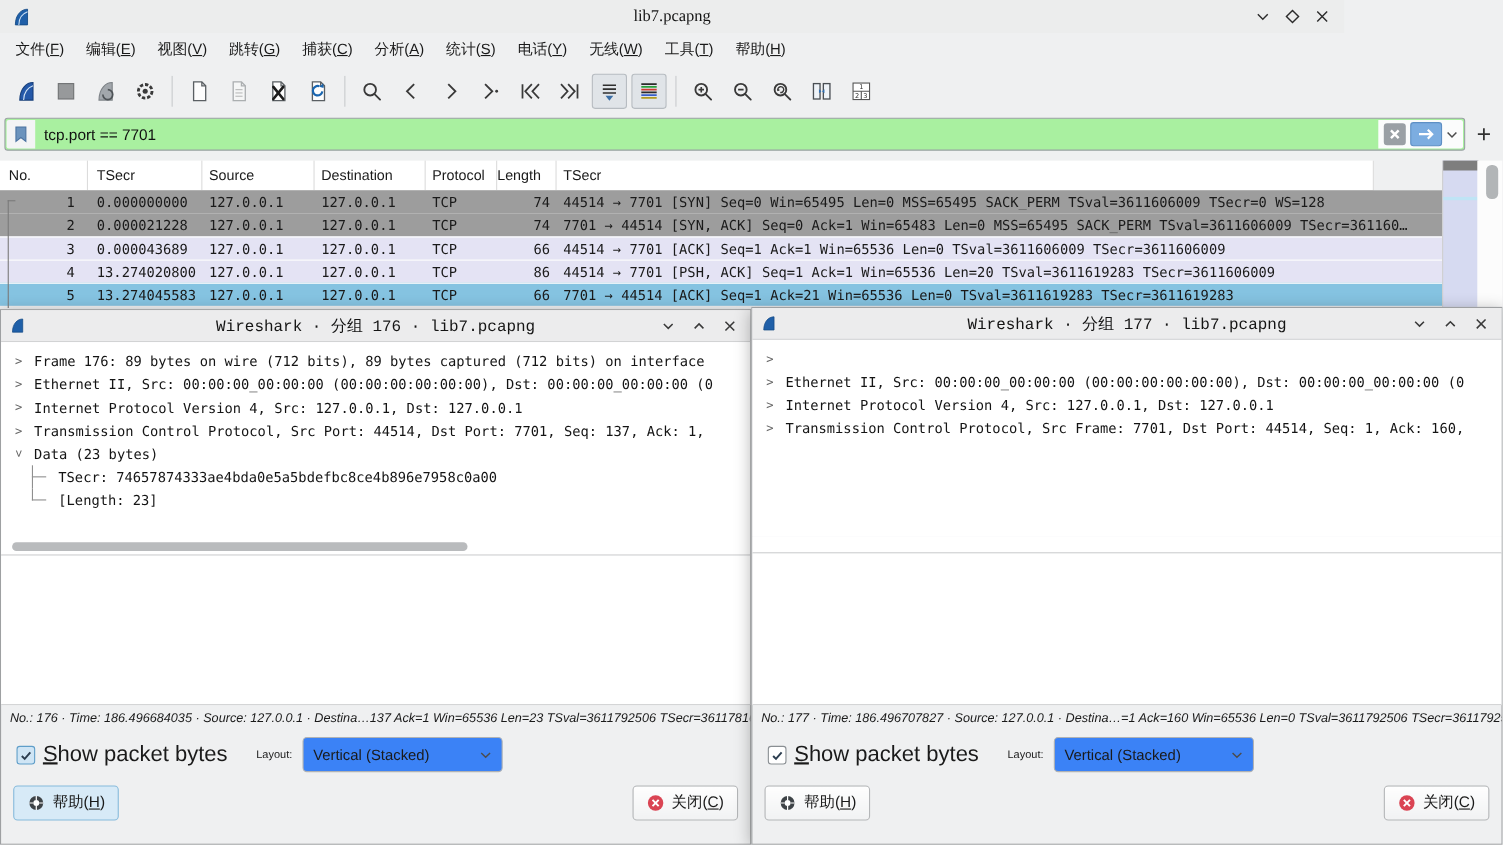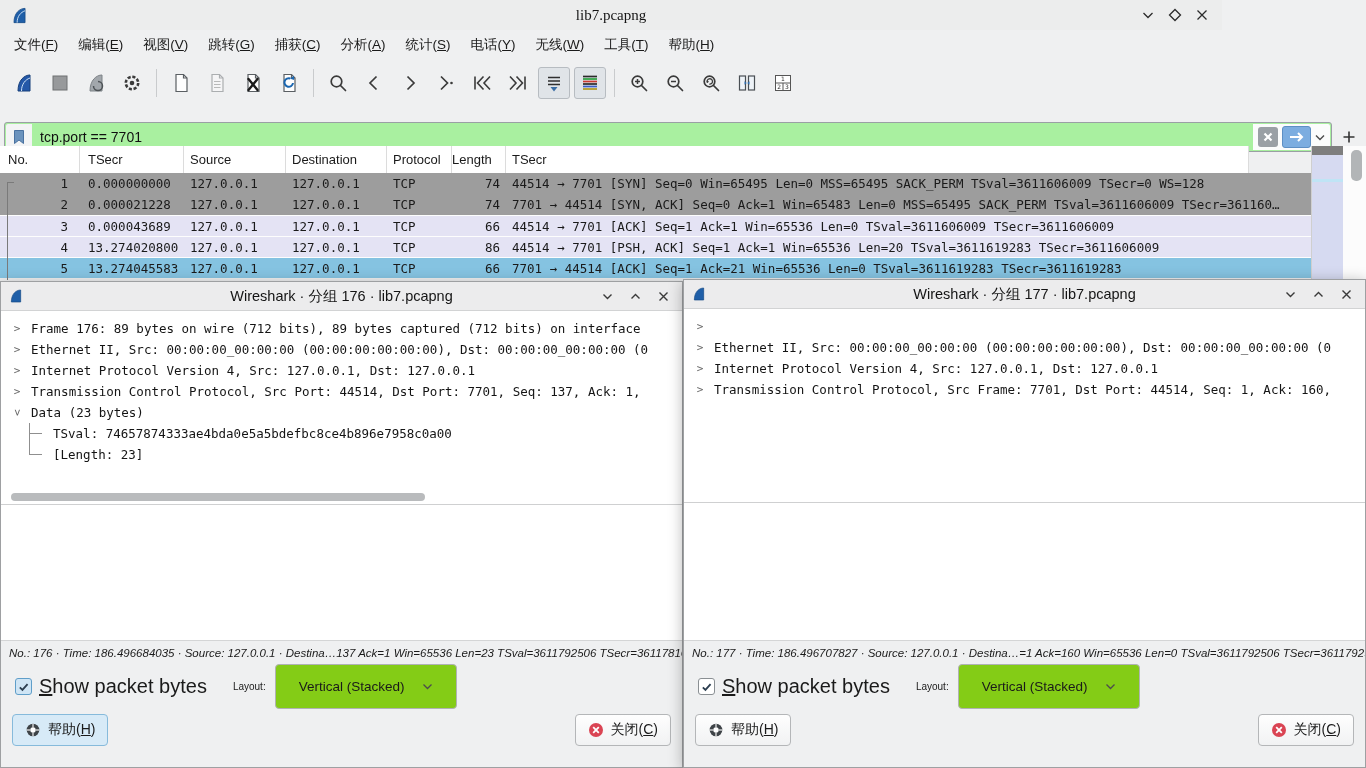--- a/index.html
+++ b/index.html
@@ -17,21 +17,21 @@
 
   .menubar{left:0;top:30px;width:1366px;height:30px;display:flex;align-items:center;padding-left:4px;position:absolute}
   .menu-item{padding:4px 10px;font-size:13.5px;white-space:nowrap}
   .menu-item u{text-decoration:underline}
 
   .toolbar{left:0;top:60px;width:1366px;height:46px;display:flex;align-items:center;padding-left:8px;position:absolute}
   .tb-btn{width:30px;height:30px;display:flex;align-items:center;justify-content:center;margin-right:4px;border:1px solid transparent}
   .tb-btn.pressed{background:#e0e4e8;border:1px solid #b7bcc1;border-radius:3px}
   .tb-sep{width:1px;height:28px;background:#c9cbcd;margin:0 8px 0 4px}
 
-  .filterbar{left:0;top:117px;width:1156px;height:39px;position:absolute}
+  .filterbar{left:0;top:102px;width:1156px;height:39px;position:absolute}
   .filter-input{position:absolute;left:4px;top:5px;width:1326px;height:28px;border:1px solid #9aa0a4;border-radius:3px;background:#a9f0a0;display:flex;align-items:center}
   .filter-bm{width:26px;height:26px;margin-left:1px;background:#f3f4f5;display:flex;align-items:center;justify-content:center;border-radius:2px 0 0 2px}
   .filter-text{margin-left:8px;font-size:14px;color:#101010}
   .filter-right{position:absolute;right:1px;top:1px;height:26px;background:#fbfcfc;border-radius:0 2px 2px 0;display:flex;align-items:center;gap:4px;padding:0 5px}
   .btn-clear{width:20px;height:20px;background:#9aa0a5;border-radius:3px;display:flex;align-items:center;justify-content:center}
   .btn-apply{width:27px;height:20px;background:#7cade0;border:1px solid #5d8fc4;border-radius:3px;display:flex;align-items:center;justify-content:center}
   .filter-plus{position:absolute;left:1338px;top:9px;width:22px;height:22px;display:flex;align-items:center;justify-content:center}
 
   
   .pl-header{position:absolute;left:0;top:146px;width:1249px;height:27px;background:#fff;border-bottom:1px solid #d6d6d6;display:flex;align-items:stretch;font-size:13px}
@@ -53,21 +53,21 @@
 
   .minimap{position:absolute;left:1311px;top:146px;width:32px;height:134px;background:#d6daf1;border-left:1px solid #cfcfcf}
   .mini-gray{height:9px;background:#7e7e7e}
   .mini-sel{position:absolute;left:0;top:33px;width:100%;height:3px;background:#bfe4f5}
   .scroll-track{position:absolute;left:1343px;top:146px;width:23px;height:134px;background:#fcfcfc}
   .scroll-thumb{position:absolute;left:1351px;top:150px;width:11px;height:31px;background:#b2b5b7;border-radius:5px}
 
   
   .dialog{position:absolute;background:#eff0f1;border:1px solid #9ea0a2;box-sizing:border-box;box-shadow:0 3px 14px rgba(0,0,0,.3);display:flex;flex-direction:column}
   .dlg-titlebar{height:28px;flex:none;display:flex;align-items:center;background:#ececed;border-bottom:1px solid #d2d3d4;position:relative}
-  .dlg-title{position:absolute;left:0;right:0;text-align:center;font-family:Liberation Sans, sans-serif;font-size:14.5px;color:#141414}
+  .dlg-title{position:absolute;left:0;right:0;text-align:center;font-family:Liberation Mono, monospace;font-size:14.5px;color:#141414}
   .dlg-fin{margin-left:7px;z-index:1}
   .dlg-winctrls{margin-left:auto;display:flex;gap:15px;margin-right:12px;z-index:1}
   .dlg-tree{flex:none;height:172px;background:#fff;padding-top:7px;overflow:hidden;position:relative;
             font-family:"DejaVu Sans Mono",monospace;font-size:12.5px;color:#141414}
   .tree-row{height:21px;line-height:21px;display:flex;white-space:pre;position:relative}
   .tree-arrow{width:16px;margin-left:8px;flex:none;text-align:center;color:#666;font-size:11px;transform-origin:50% 50%}
   .tree-arrow.expanded{transform:rotate(90deg)}
   .tree-text{margin-left:6px;overflow:hidden}
   .tree-child{padding-left:46px}
   .tree-child::before{content:'';position:absolute;left:28px;top:10px;width:13px;height:1px;background:#8f8f8f}
@@ -75,21 +75,21 @@
   .tree-child.tc-last::after{height:11px}
   .dlg-hscroll{flex:none;height:14px;background:#fff;position:relative;border-bottom:1px solid #cfd0d1}
   .hthumb{position:absolute;left:10px;top:3px;width:414px;height:8px;border-radius:4px;background:#b9bbbd}
   .dlg-hex{flex:1;background:#fff;padding-top:6px;overflow:hidden;border-bottom:1px solid #d4d5d6}
   .dlg-status{flex:none;height:24px;display:flex;align-items:center;padding:0 8px;font-style:italic;font-size:11.5px;white-space:nowrap;overflow:hidden;color:#1a1a1a}
   .dlg-ctrl{flex:none;height:42px;display:flex;align-items:center;padding:0 14px}
   .cbox{width:17px;height:17px;background:#fff;border:1px solid #8a8f93;border-radius:3px;display:flex;align-items:center;justify-content:center;box-sizing:border-box;flex:none}
   .dialog.focused .cbox{background:#cfe5f5;border-color:#5f9ec9}
   .cb-label{margin-left:7px;font-size:20px}
   .lay-label{margin-left:26px;font-size:10px}
-  .sel{margin-left:9px;height:45px;width:182px;border:1px solid #b0b2b4;border-radius:4px;background:#84cc16;display:flex;align-items:center;padding:0 23px;font-size:13.5px;box-sizing:border-box}
+  .sel{margin-left:9px;height:32px;width:182px;border:1px solid #b0b2b4;border-radius:4px;background:#3b82f6;display:flex;align-items:center;padding:0 9px;font-size:13.5px;box-sizing:border-box}
   .sel svg{margin-left:auto}
   .dlg-btns{flex:none;height:53px;display:flex;align-items:flex-start;padding:7px 11px 0}
   .btn{height:32px;border:1px solid #b4b6b8;border-radius:4px;background:linear-gradient(#fefefe,#f1f2f3);display:flex;align-items:center;gap:7px;padding:0 12px;font-size:14px;box-sizing:border-box}
   .dialog.focused .btn-help{background:#d7eaf7;border-color:#86badb}
   .btn-close{margin-left:auto}
   u{text-decoration:underline}
 </style>
 </head>
 <body>
 
@@ -380,21 +380,21 @@
           </svg>
         </span>
     </span>
   </div>
   <div class="dlg-tree">
       <div class="tree-row"><span class="tree-arrow">&gt;</span><span class="tree-text">Frame 176: 89 bytes on wire (712 bits), 89 bytes captured (712 bits) on interface</span></div>
       <div class="tree-row"><span class="tree-arrow">&gt;</span><span class="tree-text">Ethernet II, Src: 00:00:00_00:00:00 (00:00:00:00:00:00), Dst: 00:00:00_00:00:00 (0</span></div>
       <div class="tree-row"><span class="tree-arrow">&gt;</span><span class="tree-text">Internet Protocol Version 4, Src: 127.0.0.1, Dst: 127.0.0.1</span></div>
       <div class="tree-row"><span class="tree-arrow">&gt;</span><span class="tree-text">Transmission Control Protocol, Src Port: 44514, Dst Port: 7701, Seq: 137, Ack: 1,</span></div>
       <div class="tree-row"><span class="tree-arrow expanded">&gt;</span><span class="tree-text">Data (23 bytes)</span></div>
-      <div class="tree-row tree-child"><span class="tree-text">TSval: 74657874333ae4bda0e5a5bdefbc8ce4b896e7958c0a00</span></div>
+      <div class="tree-row tree-child"><span class="tree-text">TSecr: 74657874333ae4bda0e5a5bdefbc8ce4b896e7958c0a00</span></div>
       <div class="tree-row tree-child tc-last"><span class="tree-text">[Length: 23]</span></div>
     </div>
   <div class="dlg-hscroll">
       <div class="hthumb"></div>
     </div>
   <div class="dlg-hex"></div>
   <div class="dlg-status">No.: 176 · Time: 186.496684035 · Source: 127.0.0.1 · Destina…137 Ack=1 Win=65536 Len=23 TSval=3611792506 TSecr=3611781676</div>
   <div class="dlg-ctrl">
     <span class="cbox">
       <svg width="13" height="13" viewBox="0 0 16 16">

